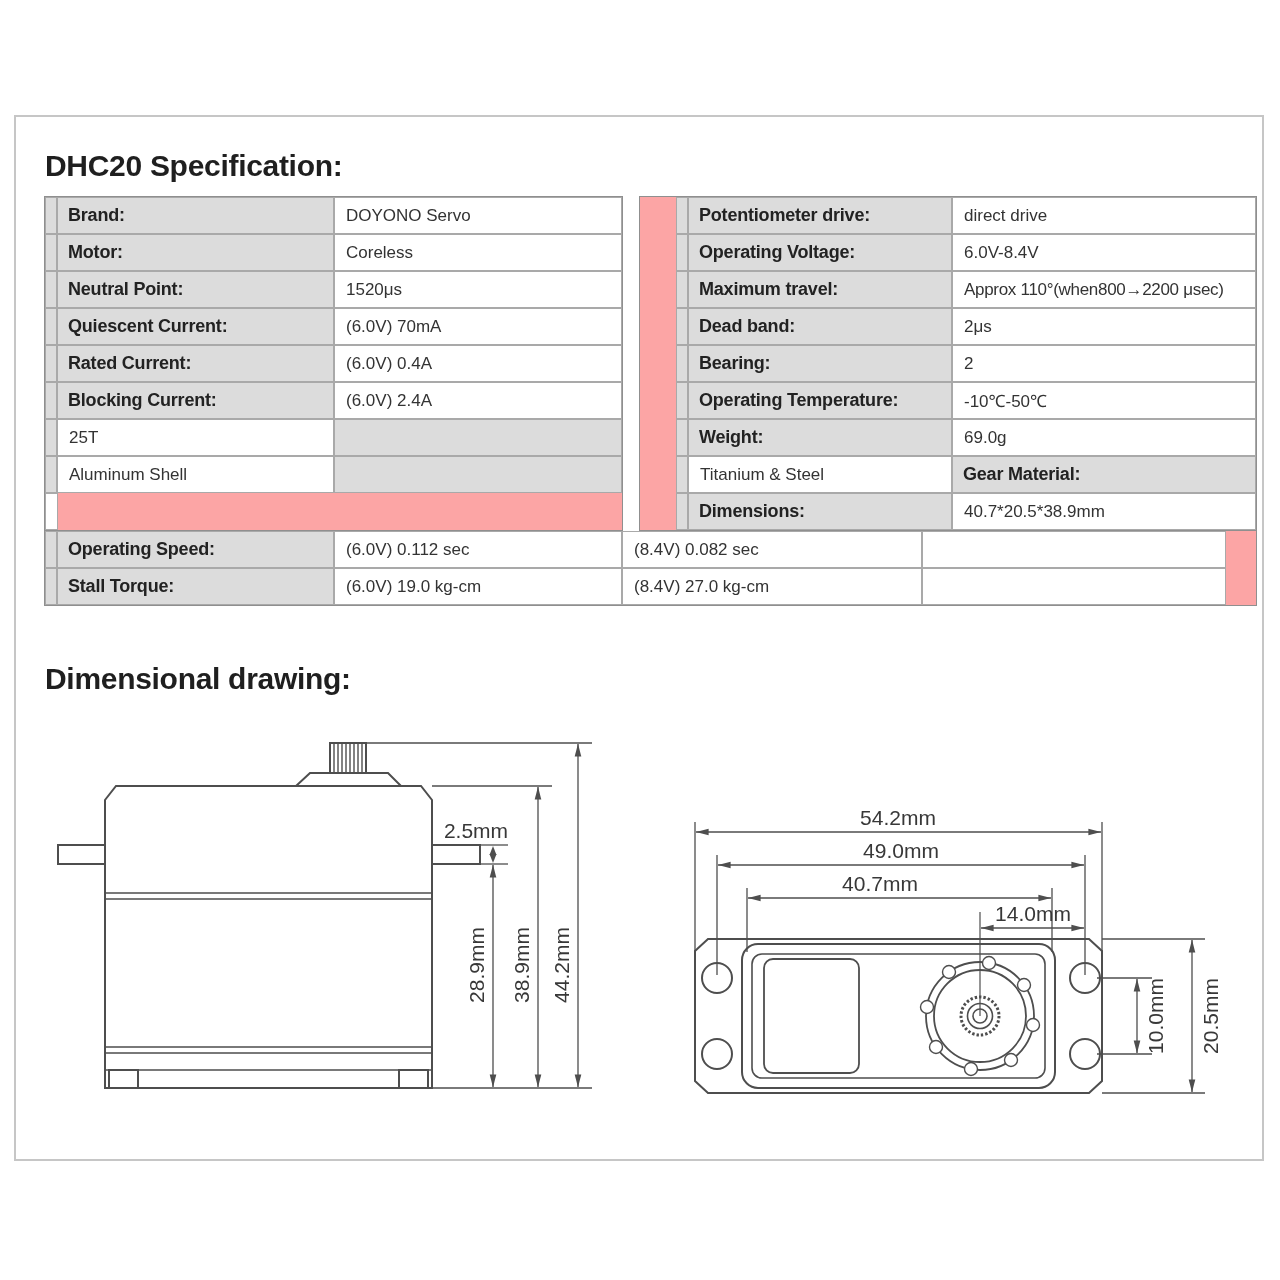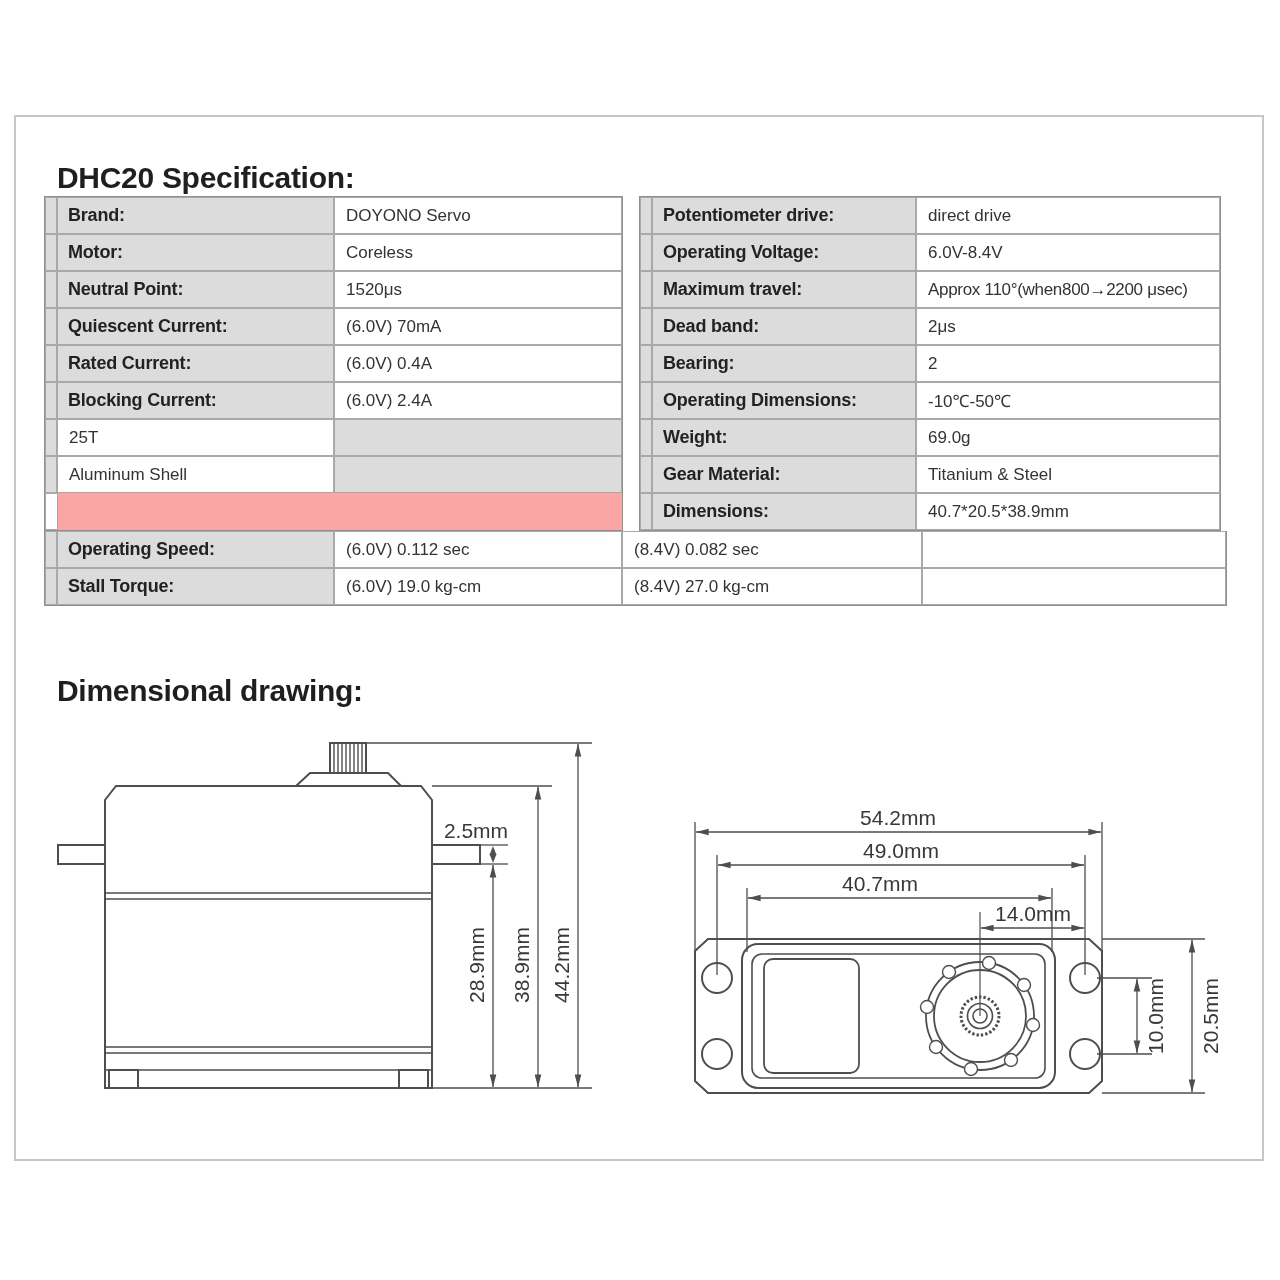--- a/index.html
+++ b/index.html
@@ -1,28 +1,28 @@
 <!DOCTYPE html>
 <html><head>
 <meta charset="utf-8">
 <style>
   html,body{margin:0;padding:0;background:#ffffff;}
   .page{position:relative;width:1280px;height:1280px;background:#ffffff;
         font-family:"Liberation Sans",sans-serif;overflow:hidden;}
   .frame{position:absolute;left:14px;top:115px;width:1250px;height:1046px;
          border:2px solid #c6c6c6;box-sizing:border-box;}
-  .title{position:absolute;margin:12px;font-size:30px;font-weight:bold;color:#1f1f1f;letter-spacing:-0.3px;}
+  .title{position:absolute;margin:0;font-size:30px;font-weight:bold;color:#1f1f1f;letter-spacing:-0.3px;}
   .t1{left:45px;top:149px;}
   .t2{left:45px;top:662px;}
 
   .tablewrap{position:absolute;left:44px;top:196px;}
   .half-row{display:flex;gap:16px;}
   .tgrid{display:grid;grid-auto-rows:37px;gap:0;border:1px solid #8f8f8f;background:#fca5a5;}
   .grid-left{grid-template-columns:12px 277px 288px;}
-  .grid-right{grid-template-columns:12px 264px 304px;}
+  .grid-right{grid-template-columns:12px 264px 304px;padding-left:36px;}
   .span-grid{grid-template-columns:12px 277px 288px 300px 304px;border-top:none;}
   .cell{display:flex;align-items:center;border:1px solid #a9a9a9;box-sizing:border-box;overflow:hidden;}
   .strip{background:#dcdcdc;}
   .label{background:#dcdcdc;font-weight:bold;font-size:18px;color:#222222;padding-left:10px;
          white-space:nowrap;letter-spacing:-0.2px;}
   .value{background:#ffffff;font-size:17px;color:#333333;padding-left:11px;white-space:nowrap;text-align:right;}
   .value.small{font-size:17px;letter-spacing:-0.3px;}
 
   svg text{font-family:"Liberation Sans",sans-serif;font-size:21px;fill:#383838;}
 </style>
@@ -74,28 +74,28 @@
         <div class="cell strip"></div>
         <div class="cell label">Maximum travel:</div>
         <div class="cell value small">Approx 110°(when800→2200 μsec)</div>
         <div class="cell strip"></div>
         <div class="cell label">Dead band:</div>
         <div class="cell value">2μs</div>
         <div class="cell strip"></div>
         <div class="cell label">Bearing:</div>
         <div class="cell value">2</div>
         <div class="cell strip"></div>
-        <div class="cell label">Operating Dimensions:</div>
+        <div class="cell label">Operating Temperature:</div>
         <div class="cell value">-10℃-50℃</div>
         <div class="cell strip"></div>
         <div class="cell label">Weight:</div>
         <div class="cell value">69.0g</div>
         <div class="cell strip"></div>
+        <div class="cell value">Titanium &amp; Steel</div>
         <div class="cell label">Gear Material:</div>
-        <div class="cell value">Titanium &amp; Steel</div>
         <div class="cell strip"></div>
         <div class="cell label">Dimensions:</div>
         <div class="cell value">40.7*20.5*38.9mm</div>
       </div>
     </div>
 
     <div class="tgrid span-grid">
       <div class="cell strip"></div>
       <div class="cell label">Operating Speed:</div>
       <div class="cell value">(6.0V) 0.112 sec</div>

